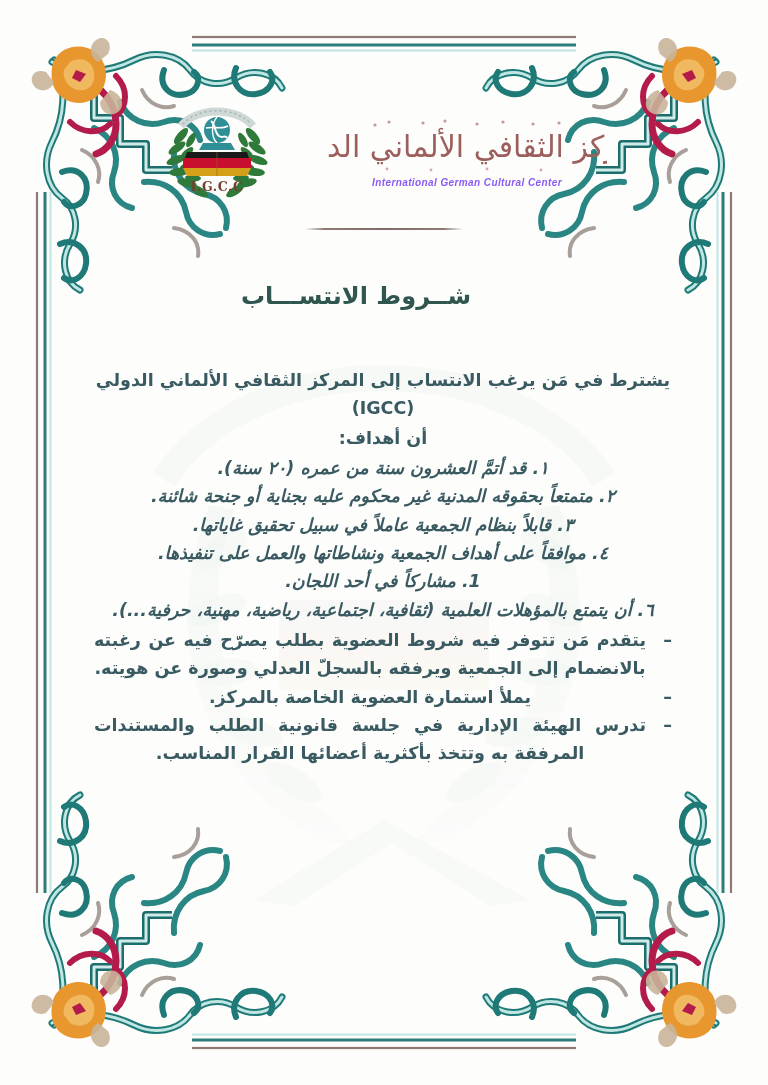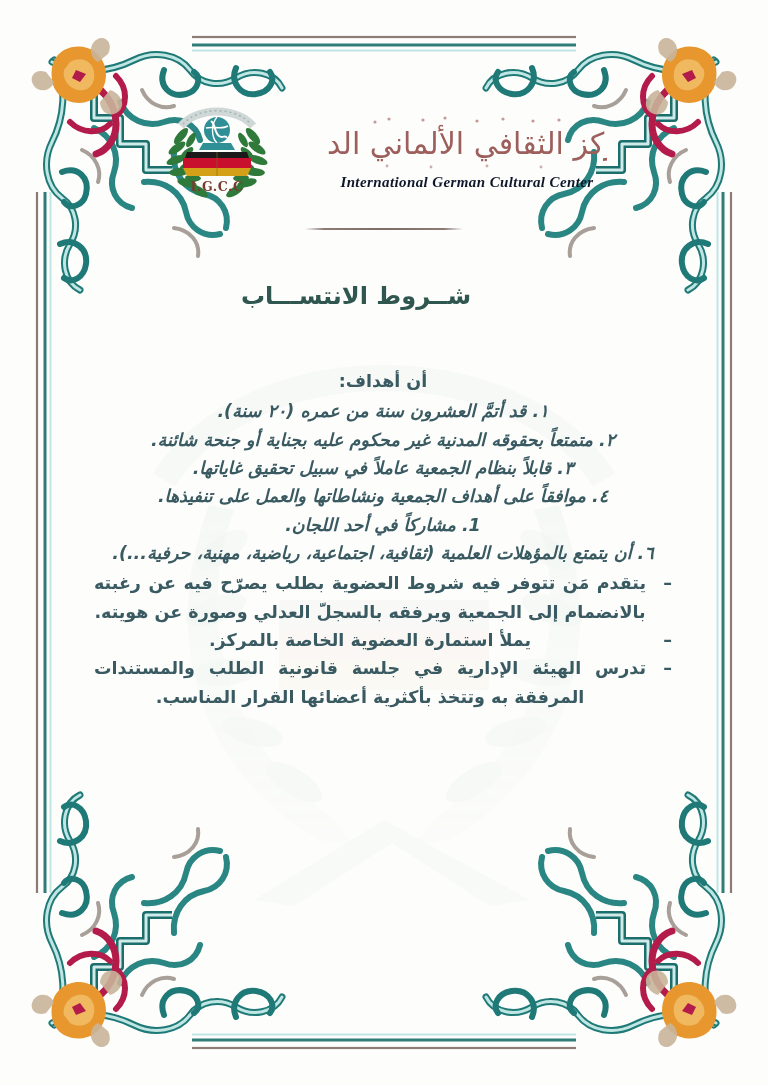--- a/index.html
+++ b/index.html
@@ -75,26 +75,26 @@
     display: flex;
     flex-direction: column;
     align-items: center;
     gap: 2px;
   }
   .brand-ar {
     height: 62px;
     width: 280px;
   }
   .brand-en {
-    font-family: Liberation Serif, serif;
+    font-family: Liberation Sans, sans-serif;
     font-style: italic;
     font-weight: bold;
-    font-size: 15px;
+    font-size: 10px;
     letter-spacing: 0.4px;
-    color: #0f172a;
+    color: #8b5cf6;
     white-space: nowrap;
     direction: ltr;
   }
 
   .divider {
     position: absolute;
     top: 228px;
     left: 50%;
     transform: translateX(-50%);
     width: 158px;
@@ -362,20 +362,21 @@
         <div class="brand-en">International German Cultural Center</div>
       </div>
     </div>
 
     <div class="divider"></div>
 
     <div class="doc-title">شــروط الانتســـاب</div>
 
     <div class="body-block">
 
+      <div class="intro-line">يشترط في مَن يرغب الانتساب إلى المركز الثقافي الألماني الدولي (IGCC)</div>
       <div class="intro-line2">أن أهداف:</div>
 
       <ul class="num-list">
         <li>١. قد أتمَّ العشرون سنة من عمره (٢٠ سنة).</li>
         <li>٢. متمتعاً بحقوقه المدنية غير محكوم عليه بجناية أو جنحة شائنة.</li>
         <li>٣. قابلاً بنظام الجمعية عاملاً في سبيل تحقيق غاياتها.</li>
         <li>٤. موافقاً على أهداف الجمعية ونشاطاتها والعمل على تنفيذها.</li>
         <li>1. مشاركاً في أحد اللجان.</li>
         <li class="wide">٦. أن يتمتع بالمؤهلات العلمية (ثقافية، اجتماعية، رياضية، مهنية، حرفية...).</li>
       </ul>

